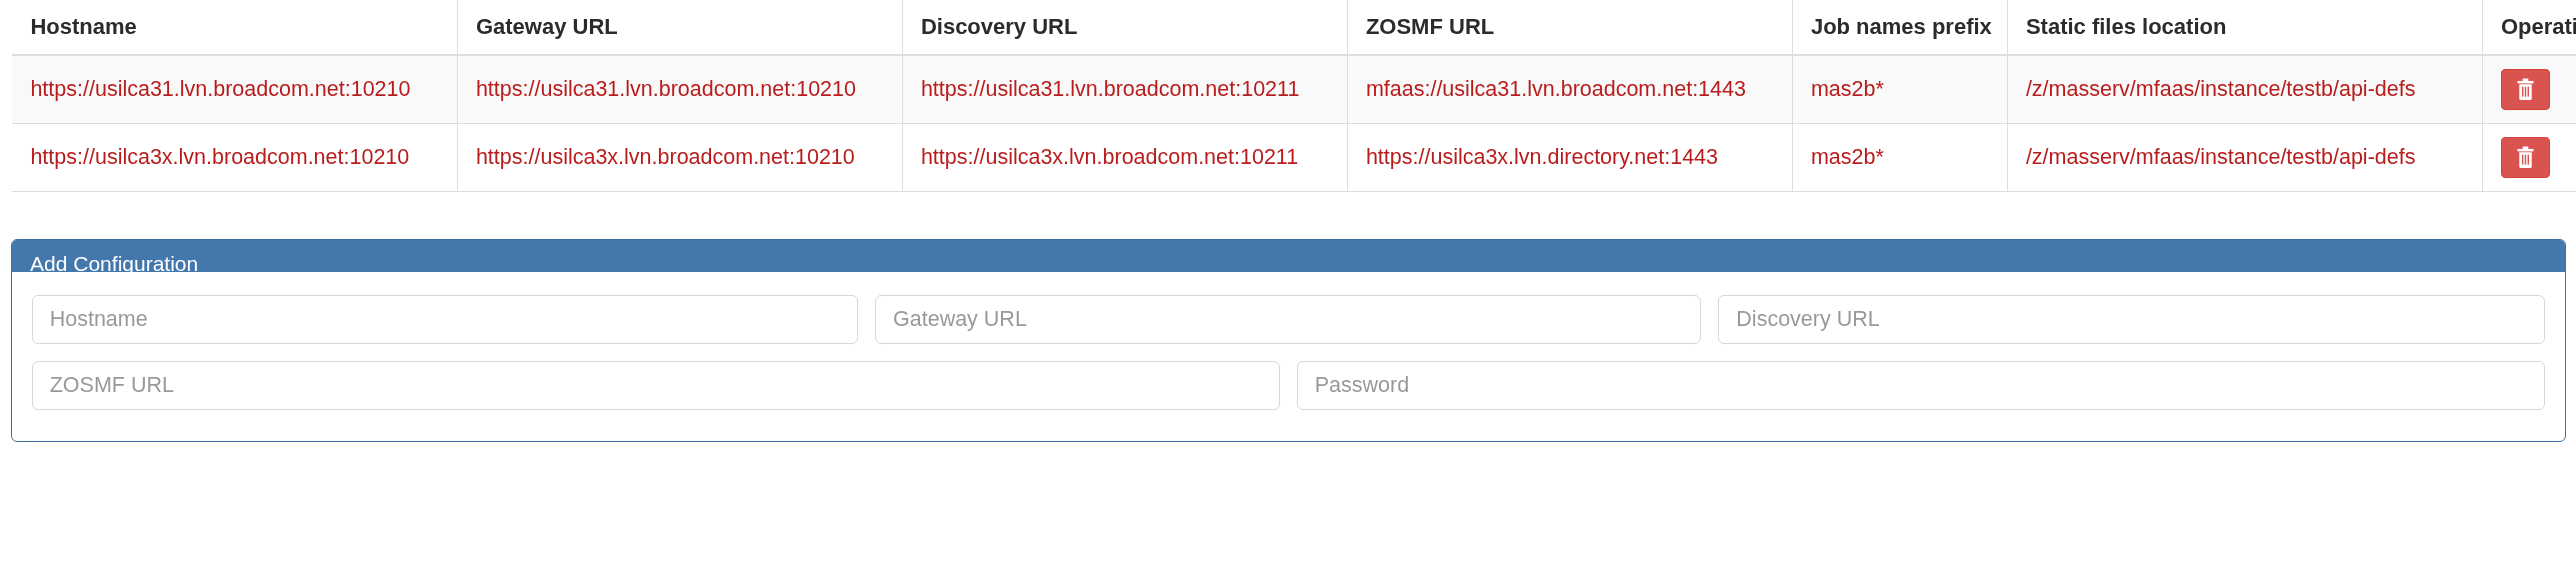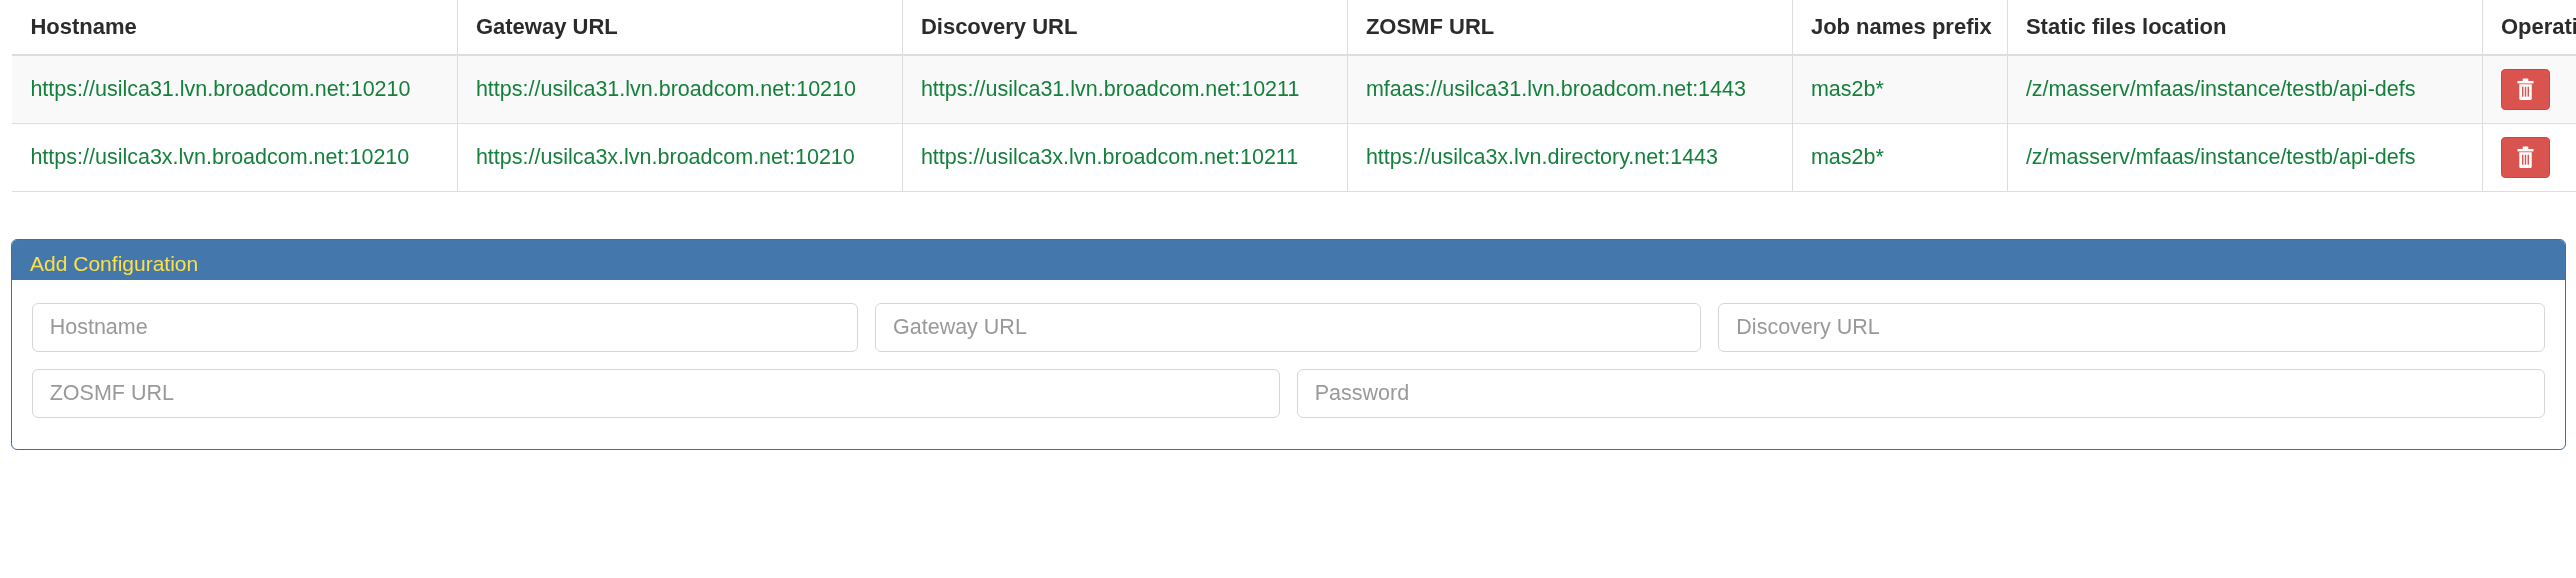--- a/index.html
+++ b/index.html
@@ -52,21 +52,21 @@
     border-bottom: 2.3px solid #dddddd;
     border-top: none;
     background: #ffffff;
   }
   table.config-table thead tr th:first-child { border-left: none; }
   table.config-table thead tr th:last-child  { border-right: none; }
 
   table.config-table tbody td {
     height: 67px;
     font-size: 21.5px;
-    color: #15803d;
+    color: #b91c1c;
     font-weight: normal;
   }
   table.config-table tbody tr:nth-child(odd) td  { background: #f9f9f9; }
   table.config-table tbody tr:nth-child(even) td { background: #ffffff; }
   table.config-table tbody tr td:first-child { border-left: none; }
   table.config-table tbody tr td:last-child  { border-right: none; }
   table.config-table tbody tr:last-child td  { border-bottom: 0.8px solid #dddddd; }
 
   
   .col-host      { width: 445px; }
@@ -100,22 +100,22 @@
     top: 239px;
     width: 2555px;
     box-sizing: border-box;
     border: 1.5px solid #3a6ea5;
     border-radius: 6.1px;
     background: #ffffff;
     overflow: hidden;
   }
   .panel-heading {
     background: #4478ad;
-    color: #fde047;
-    height: 40px;
+    color: #ffffff;
+    height: 32px;
     line-height: 48px;
     padding: 0 18.4px;
     font-size: 21px;
     box-sizing: border-box;
   }
   .panel-body {
     padding: 23px 20px 31px 20px;
     box-sizing: border-box;
   }
 

